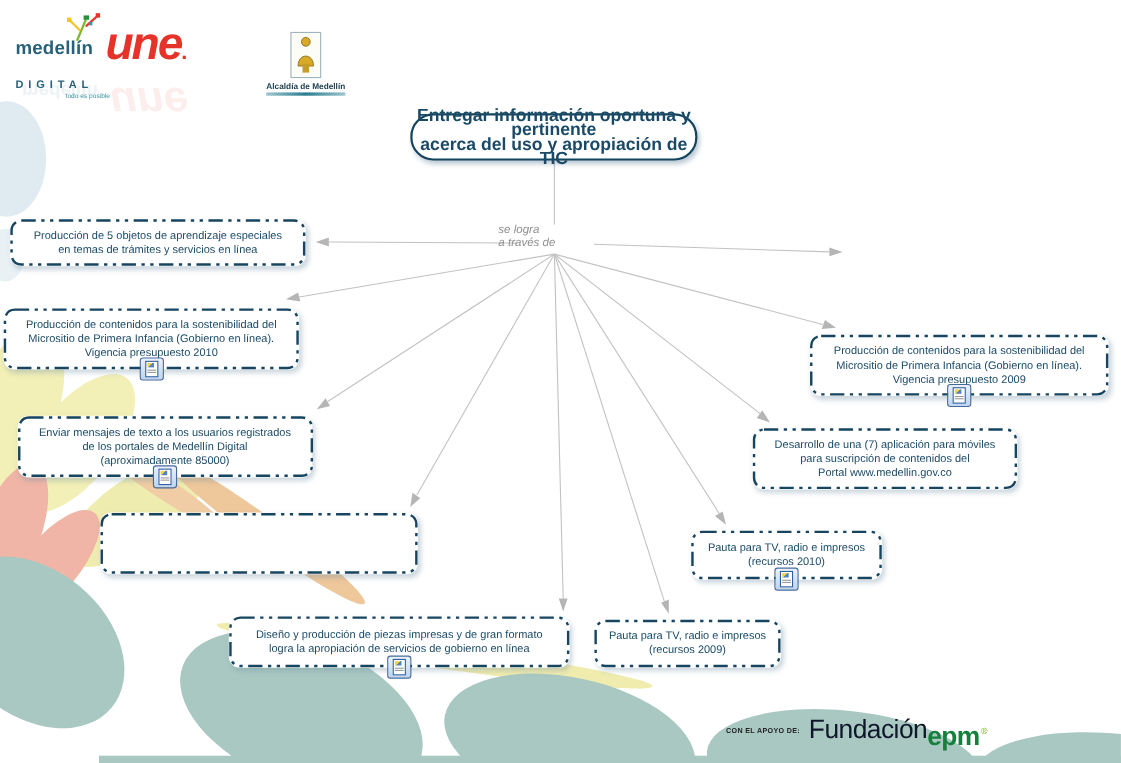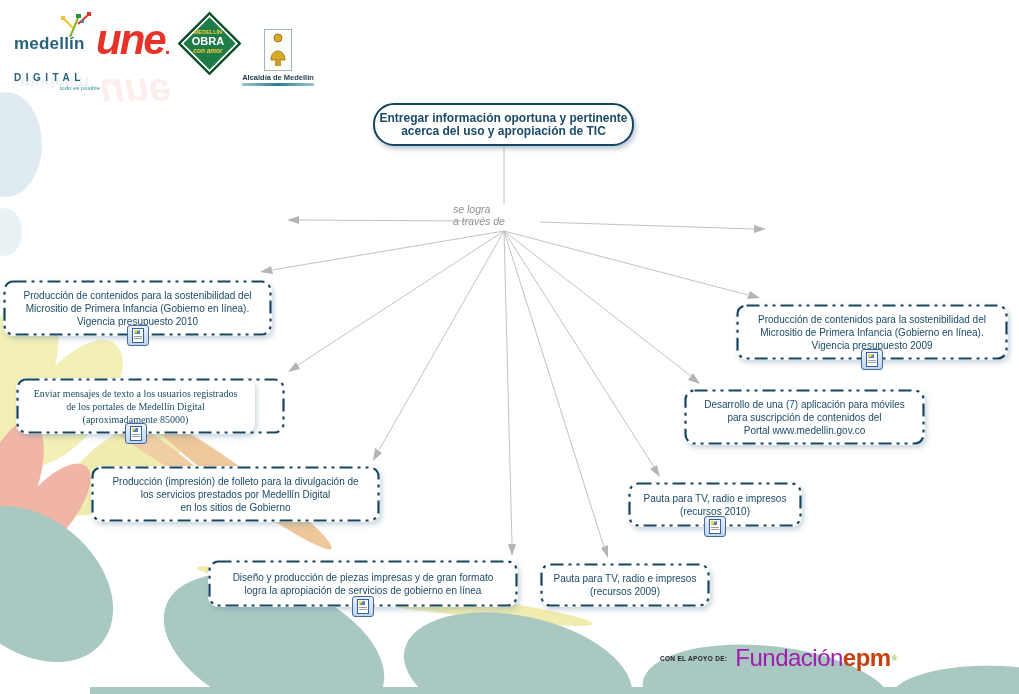--- a/index.html
+++ b/index.html
@@ -46,25 +46,25 @@
   .alc-emblem{display:inline-block;width:26px;height:40px;border:1px solid #9fb4bc;background:#fdfdf8;position:relative;}
   .alc-label{font-size:7.5px;font-weight:bold;color:#1a3a4a;margin-top:1px;white-space:nowrap;}
   .alc-bar{height:3px;margin-top:1px;background:linear-gradient(90deg,#9fc7cf,#2a7d8f,#9fc7cf);}
 
   
   .conn{position:absolute;left:0;top:0;z-index:1;}
   .node{position:absolute;z-index:2;display:flex;align-items:center;justify-content:center;
         text-align:center;color:#1b4a66;font-size:10px;line-height:13px;white-space:pre-line;
         background:#fff;border-radius:10px;box-shadow:2px 3px 5px rgba(110,140,160,.35);padding:0 4px;box-sizing:border-box;}
   .nb{position:absolute;inset:0;pointer-events:none;overflow:visible;}
-  .central{left:373px;top:103px;width:261px;height:43px;font-size:12px;font-weight:bold;
+  .central{left:373px;top:103px;width:261px;height:43px;font-size:16px;font-weight:bold;
            border:2px solid #14455e;border-radius:21px;box-shadow:2px 3px 5px rgba(100,130,155,.45);}
   .n0{left:9px;top:199px;width:269px;height:43px;}
   .n1{left:3px;top:280px;width:269px;height:56px;}
-  .n2{left:16px;top:378px;width:239px;height:56px;font-family:Liberation Serif, serif;}
+  .n2{left:16px;top:378px;width:268px;height:56px;}
   .n3{left:91px;top:466px;width:289px;height:56px;}
   .n4{left:208px;top:560px;width:310px;height:47px;}
   .n5{left:771px;top:204px;width:244px;height:71px;}
   .n6{left:736px;top:304px;width:272px;height:56px;}
   .n7{left:684px;top:389px;width:241px;height:56px;}
   .n8{left:628px;top:482px;width:174px;height:45px;}
   .n9{left:540px;top:563px;width:170px;height:44px;}
   .link-label{position:absolute;left:453px;top:203px;width:104px;z-index:2;text-align:left;
               font-style:italic;color:#8f8f8f;font-size:10.5px;line-height:12px;white-space:pre-line;}
 
@@ -74,22 +74,22 @@
        display:flex;align-items:center;justify-content:center;z-index:3;}
   .res-page{width:10px;height:13px;background:#fff;border:1px solid #2f5fa5;position:relative;}
   .res-img{position:absolute;top:1px;left:1px;width:6px;height:4px;
            background:linear-gradient(135deg,#f5d24e 0 50%,#4a86c8 50% 100%);}
   .res-l1,.res-l2{position:absolute;left:1px;right:1px;height:1px;background:#9a9a9a;}
   .res-l1{top:7px}.res-l2{top:9px}
 
   
   .footer{position:absolute;left:660px;top:644px;display:flex;align-items:center;z-index:2;}
   .f-label{font-size:6.5px;font-weight:bold;color:#222;letter-spacing:.3px;margin-right:8px;}
-  .f-fund{font-size:24px;color:#a21caf;letter-spacing:-.5px;}
-  .f-epm{font-size:24px;font-weight:800;color:#c2410c;letter-spacing:-.5px;}
+  .f-fund{font-size:24px;color:#0f172a;letter-spacing:-.5px;}
+  .f-epm{font-size:24px;font-weight:800;color:#15803d;letter-spacing:-.5px;margin-top:12px;}
   .f-reg{font-size:8px;color:#79b829;vertical-align:super;margin-left:1px;}
 </style>
 </head>
 <body>
 
 <div class="canvas">
 
   <div>
     <div class="dec d-blue1"></div>
     <div class="dec d-blue2"></div>
@@ -121,28 +121,20 @@
       <rect x="5" y="6" width="4" height="4" fill="#f2c430"></rect>
       <rect x="25" y="10" width="3" height="3" fill="#3a93a3"></rect>
     </svg>
     <div class="md-word">medellín</div>
     <div class="md-sub">DIGITAL</div>
     <div class="md-tag">todo es posible</div>
   </div>
 
   <div class="logo-une"><span>une</span><span class="une-dot">.</span></div>
 
-  <div class="logo-obra">
-    <div class="obra-diamond"></div>
-    <div class="obra-text">
-      <span class="obra-l1">MEDELLÍN</span>
-      <span class="obra-l2">OBRA</span>
-      <span class="obra-l3">con amor</span>
-    </div>
-  </div>
 
   <div class="logo-alc">
     <span class="alc-emblem">
       <svg width="24" height="38" viewBox="0 0 24 38">
         <circle cx="12" cy="8" r="4" fill="#d9a928" stroke="#8a6a14" stroke-width=".8"></circle>
         <path d="M5 30 C5 18 19 18 19 30 Z" fill="#d9a928" stroke="#8a6a14" stroke-width=".8"></path>
         <rect x="9" y="28" width="6" height="8" fill="#c79b2e"></rect>
       </svg>
     </span>
     <div class="alc-label">Alcaldía de Medellín</div>
@@ -178,43 +170,46 @@
   </svg>
 
   <div class="node central">
     <span>Entregar información oportuna y pertinente
 acerca del uso y apropiación de TIC</span>
   </div>
 
   <div class="link-label">se logra
 a través de</div>
 
+  <div class="node dashed n0">
+    <span>Producción de 5 objetos de aprendizaje especiales
+en temas de trámites y servicios en línea</span>
+  <svg class="nb" width="269" height="43">
+        <rect x="1.5" y="1.5" width="266" height="40" rx="9" fill="none" stroke="#17445f" stroke-width="2.2" stroke-dasharray="13 5 3 5 3 5"></rect>
+      </svg></div>
 
   <div class="node dashed n1">
     <span>Producción de contenidos para la sostenibilidad del
 Micrositio de Primera Infancia (Gobierno en línea).
 Vigencia presupuesto 2010</span>
     <span class="res"><span class="res-page"><span class="res-img"></span><span class="res-l1"></span><span class="res-l2"></span></span></span>
   <svg class="nb" width="269" height="56">
         <rect x="1.5" y="1.5" width="266" height="53" rx="9" fill="none" stroke="#17445f" stroke-width="2.2" stroke-dasharray="13 5 3 5 3 5"></rect>
       </svg></div>
 
   <div class="node dashed n2">
     <span>Enviar mensajes de texto a los usuarios registrados
 de los portales de Medellín Digital
 (aproximadamente 85000)</span>
     <span class="res"><span class="res-page"><span class="res-img"></span><span class="res-l1"></span><span class="res-l2"></span></span></span>
   <svg class="nb" width="269" height="56">
         <rect x="1.5" y="1.5" width="266" height="53" rx="9" fill="none" stroke="#17445f" stroke-width="2.2" stroke-dasharray="13 5 3 5 3 5"></rect>
       </svg></div>
 
   <div class="node dashed n3">
-    <span>Producción (impresión) de folleto para la divulgación de
-los servicios prestados por Medellín Digital
-en los sitios de Gobierno</span>
   <svg class="nb" width="289" height="56">
         <rect x="1.5" y="1.5" width="286" height="53" rx="9" fill="none" stroke="#17445f" stroke-width="2.2" stroke-dasharray="13 5 3 5 3 5"></rect>
       </svg></div>
 
   <div class="node dashed n4">
     <span>Diseño y producción de piezas impresas y de gran formato
 logra la apropiación de servicios de gobierno en línea</span>
     <span class="res"><span class="res-page"><span class="res-img"></span><span class="res-l1"></span><span class="res-l2"></span></span></span>
   <svg class="nb" width="310" height="47">
         <rect x="1.5" y="1.5" width="307" height="44" rx="9" fill="none" stroke="#17445f" stroke-width="2.2" stroke-dasharray="13 5 3 5 3 5"></rect>

